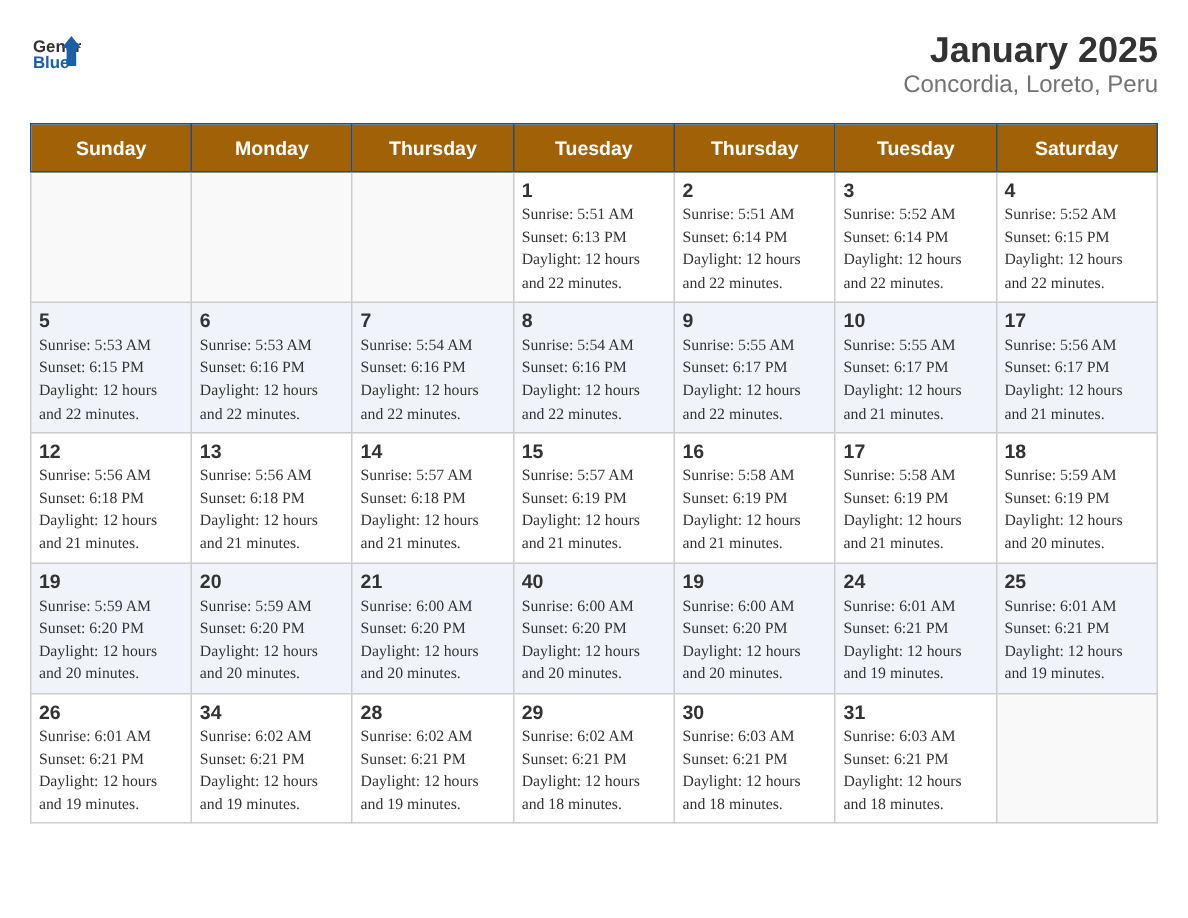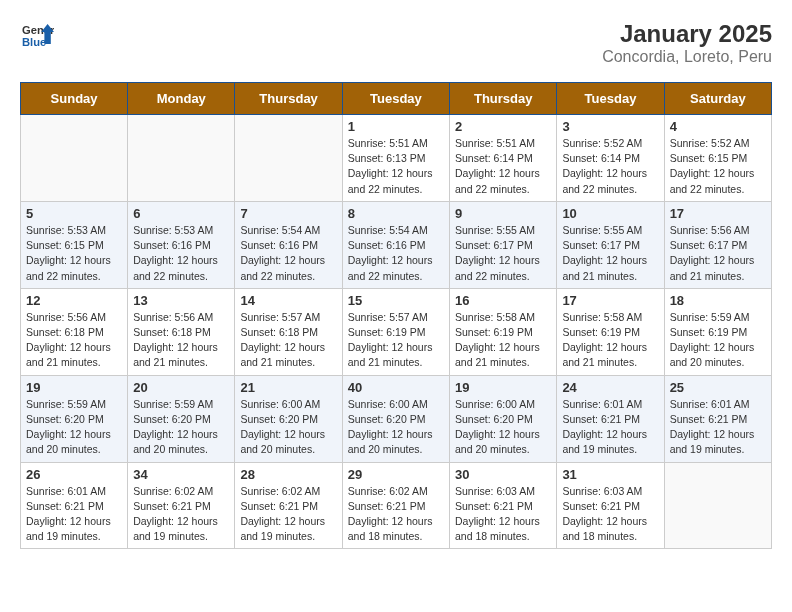--- a/index.html
+++ b/index.html
@@ -69,20 +69,21 @@
     .day-number {
       font-weight: bold;
       font-size: 13px;
       margin-bottom: 2px;
       display: block;
     }
     .day-info {
       font-size: 10.5px;
       line-height: 1.45;
       color: #333;
+      font-family: Liberation Serif, serif;
     }
     .empty-cell {
       background: #f9f9f9 !important;
     }
   </style>
 </head>
 <body>
 
 <div class="header">
   <div class="logo">

